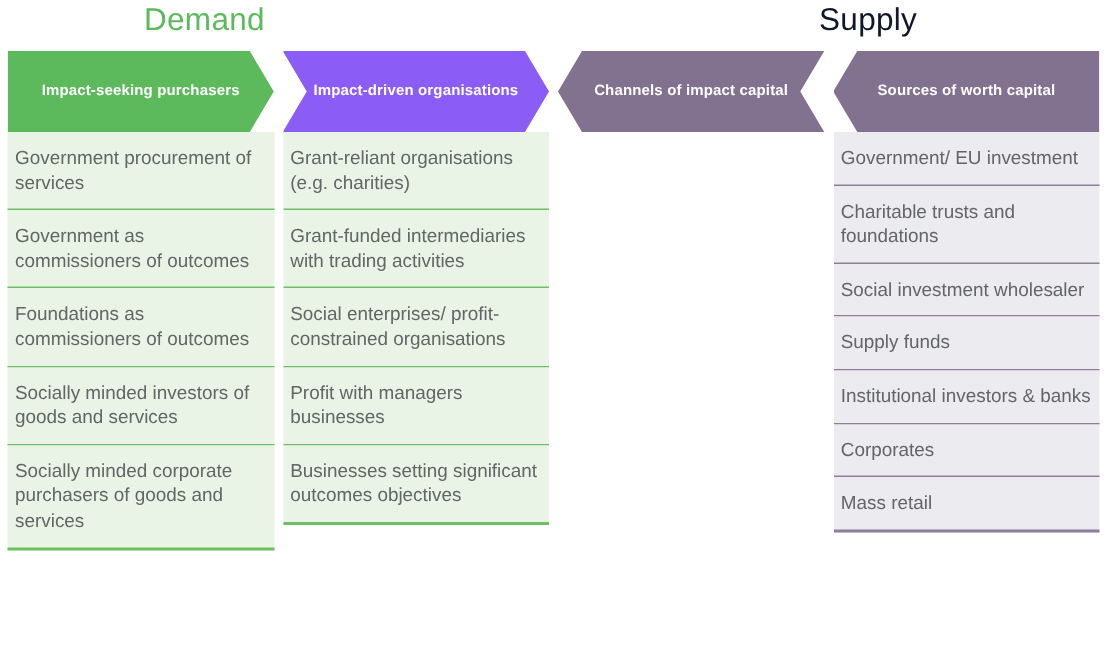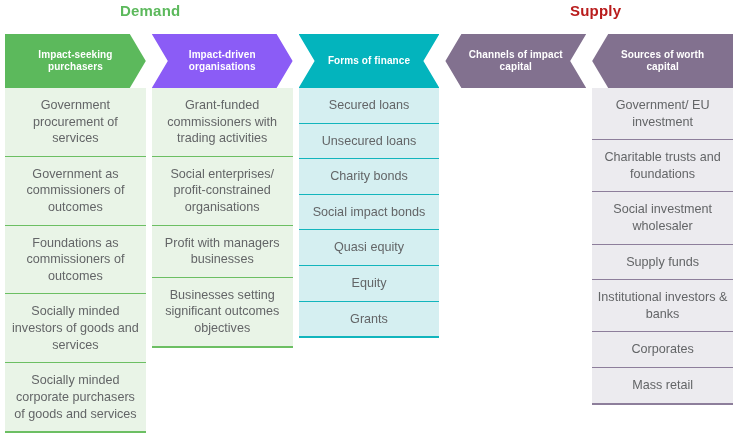--- a/index.html
+++ b/index.html
@@ -11,28 +11,27 @@
   }
   #diagram {
     position: relative;
     width: 737px; height: 436px;
   }
 
   
   .section-title {
     position: absolute;
     top: 2px;
-    font-size: 15px;
-    font-weight: bold;
+    font-size: 21px;
+    font-weight: normal;
     letter-spacing: .2px;
     white-space: nowrap;
-    margin-left: 24px;
   }
   #title-demand { left: 96px; color: #5cb95c; }
-  #title-supply { left: 546px; color: #b91c1c; }
+  #title-supply { left: 546px; color: #0f172a; }
 
   
   .columns {
     position: absolute;
     top: 34px;
     left: 5px;
     width: 728px;
     display: flex;
     gap: 6px;
     align-items: flex-start;
@@ -81,21 +80,20 @@
   }
   
   .purple-last {
     background: #82718f;
     clip-path: polygon(16px 0, 100% 0, 100% 100%, 16px 100%, 0 50%);
   }
 
   
   .col-body { display: flex; flex-direction: column; margin-top: 0px; }
   .cell {
-    text-align: center;
     font-size: 12.6px;
     line-height: 1.32;
     color: #636567;
     padding: 9px 5px 9px 5px;
     border-bottom-width: 1.6px;
     border-bottom-style: solid;
   }
   .cell:last-child { border-bottom-width: 2.6px; }
 
   .body-green .cell { background: #e9f4e7; border-bottom-color: #6cbf63; }
@@ -120,39 +118,28 @@
         <div class="cell">Government as commissioners of outcomes</div>
         <div class="cell">Foundations as commissioners of outcomes</div>
         <div class="cell">Socially minded investors of goods and services</div>
         <div class="cell">Socially minded corporate purchasers of goods and services</div>
       </div>
     </div>
 
     <div class="column">
       <div class="col-header hdr-green-mid">Impact-driven organisations</div>
       <div class="col-body body-green">
-        <div class="cell">Grant-funded commissioners with trading activities</div>
+        <div class="cell">Grant-reliant organisations (e.g. charities)</div>
+        <div class="cell">Grant-funded intermediaries with trading activities</div>
         <div class="cell">Social enterprises/ profit-constrained organisations</div>
         <div class="cell">Profit with managers businesses</div>
         <div class="cell">Businesses setting significant outcomes objectives</div>
       </div>
     </div>
 
-    <div class="column">
-      <div class="col-header hdr-teal">Forms of finance</div>
-      <div class="col-body body-teal">
-        <div class="cell">Secured loans</div>
-        <div class="cell">Unsecured loans</div>
-        <div class="cell">Charity bonds</div>
-        <div class="cell">Social impact bonds</div>
-        <div class="cell">Quasi equity</div>
-        <div class="cell">Equity</div>
-        <div class="cell">Grants</div>
-      </div>
-    </div>
 
     <div class="column">
       <div class="col-header purple-mid">Channels of impact capital</div>
     </div>
 
     <div class="column">
       <div class="col-header purple-last">Sources of worth capital</div>
       <div class="col-body body-purple">
         <div class="cell">Government/ EU investment</div>
         <div class="cell">Charitable trusts and foundations</div>

